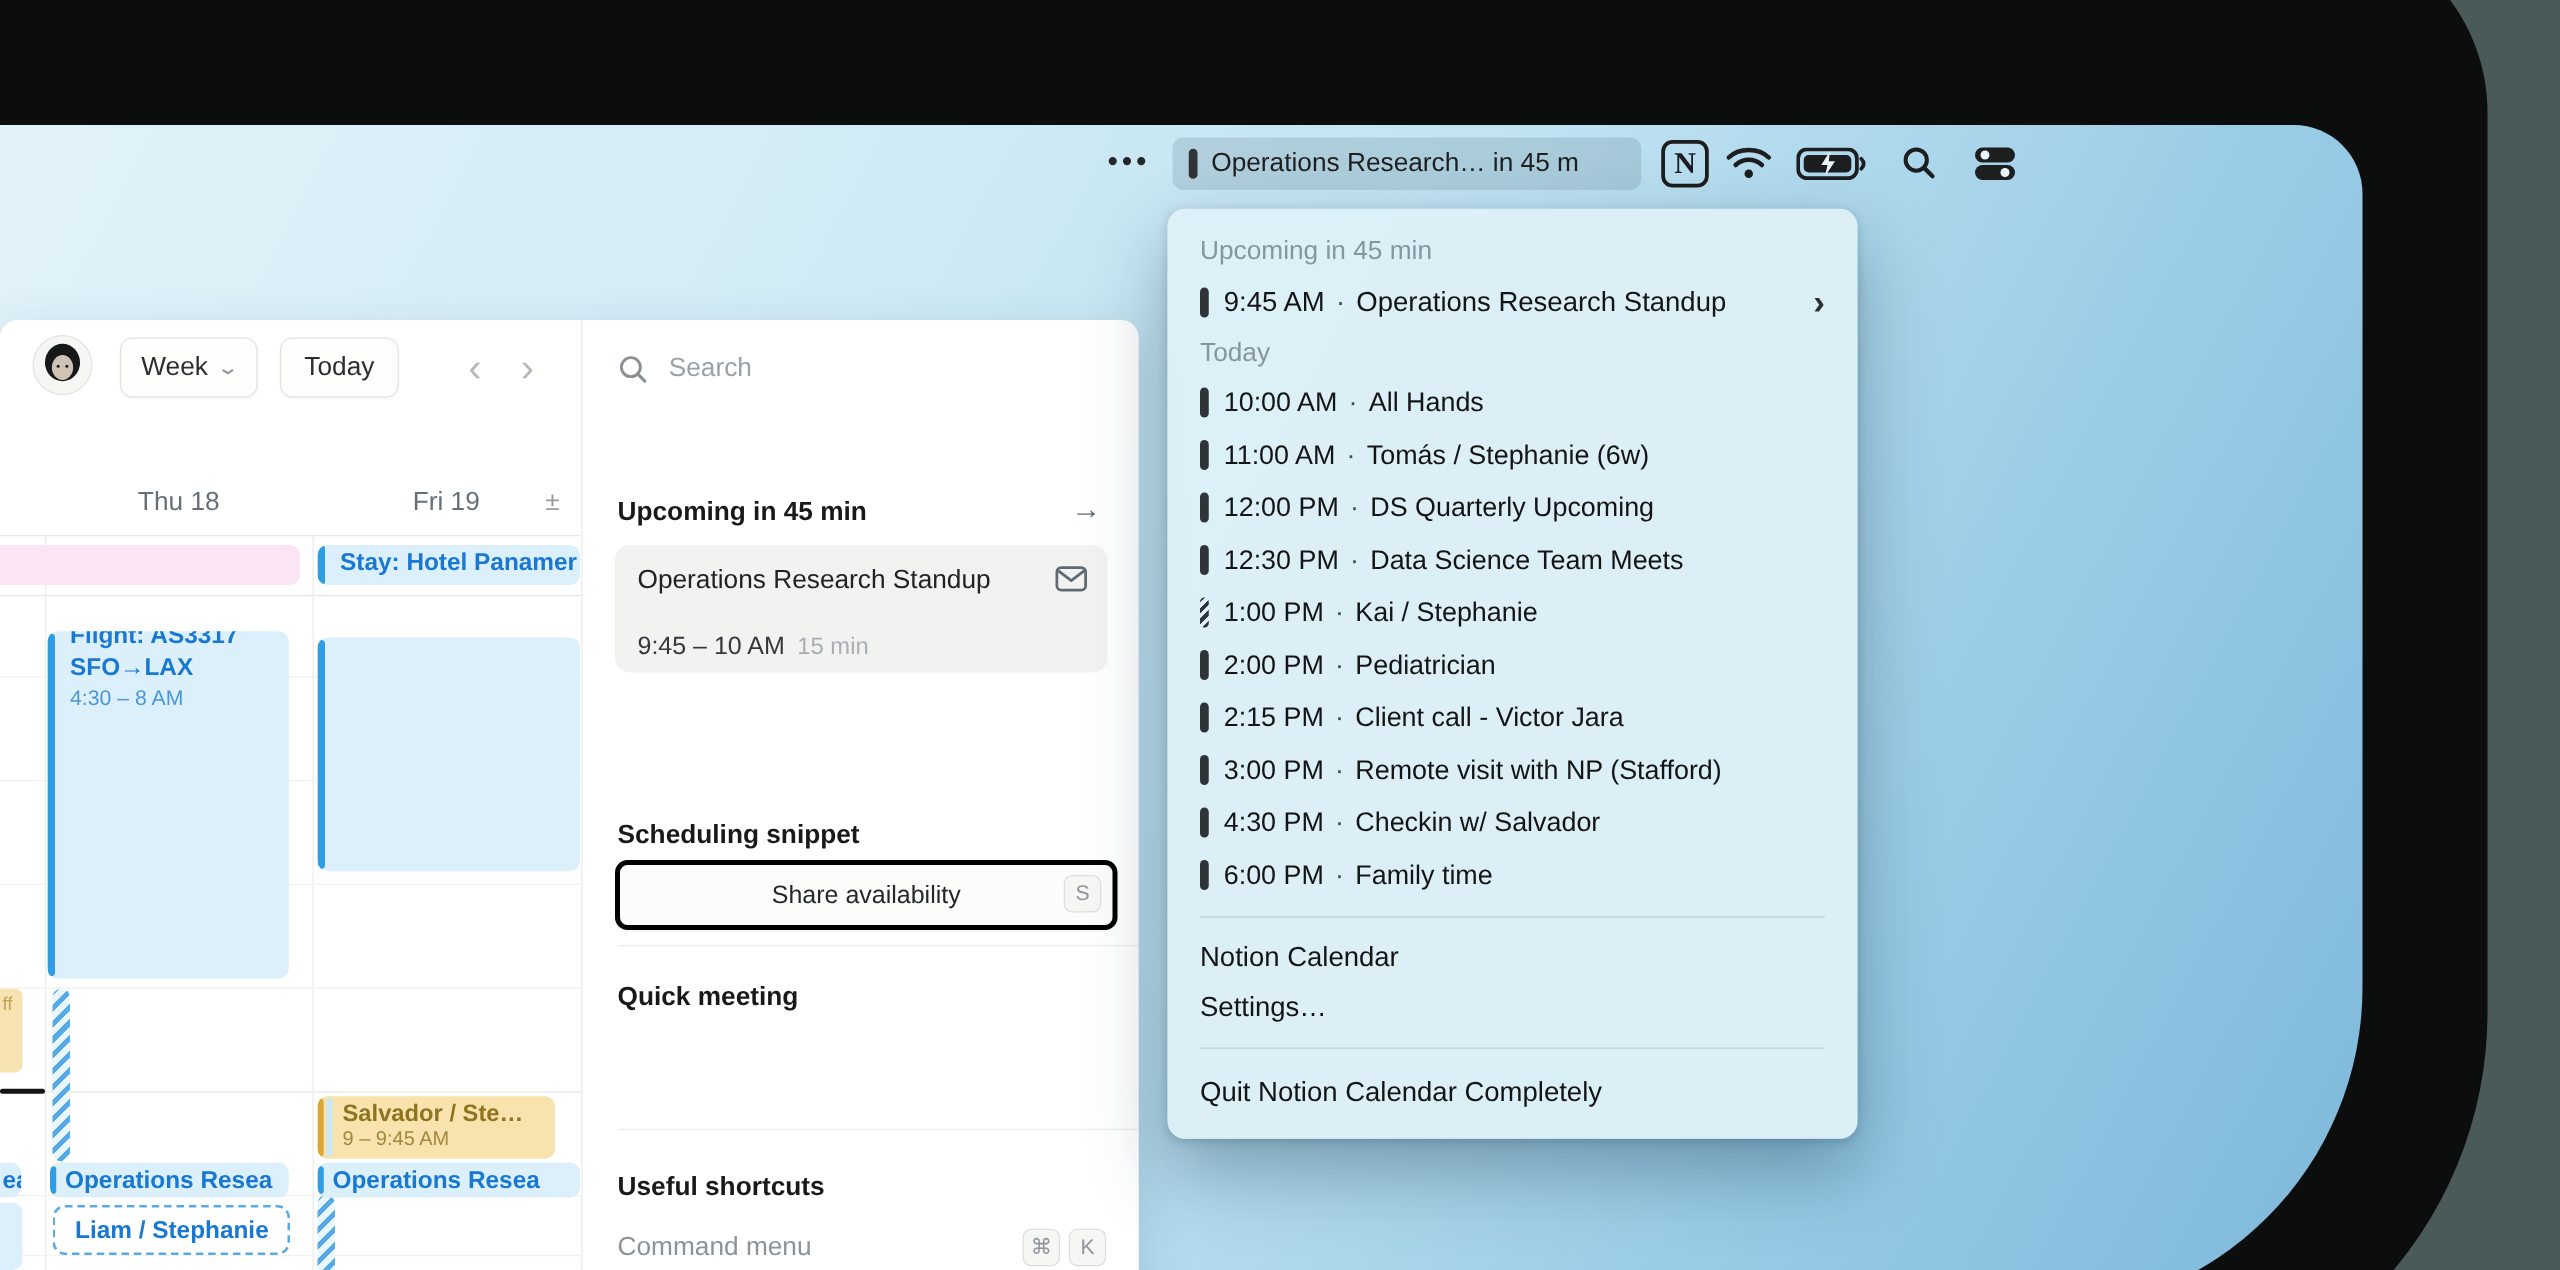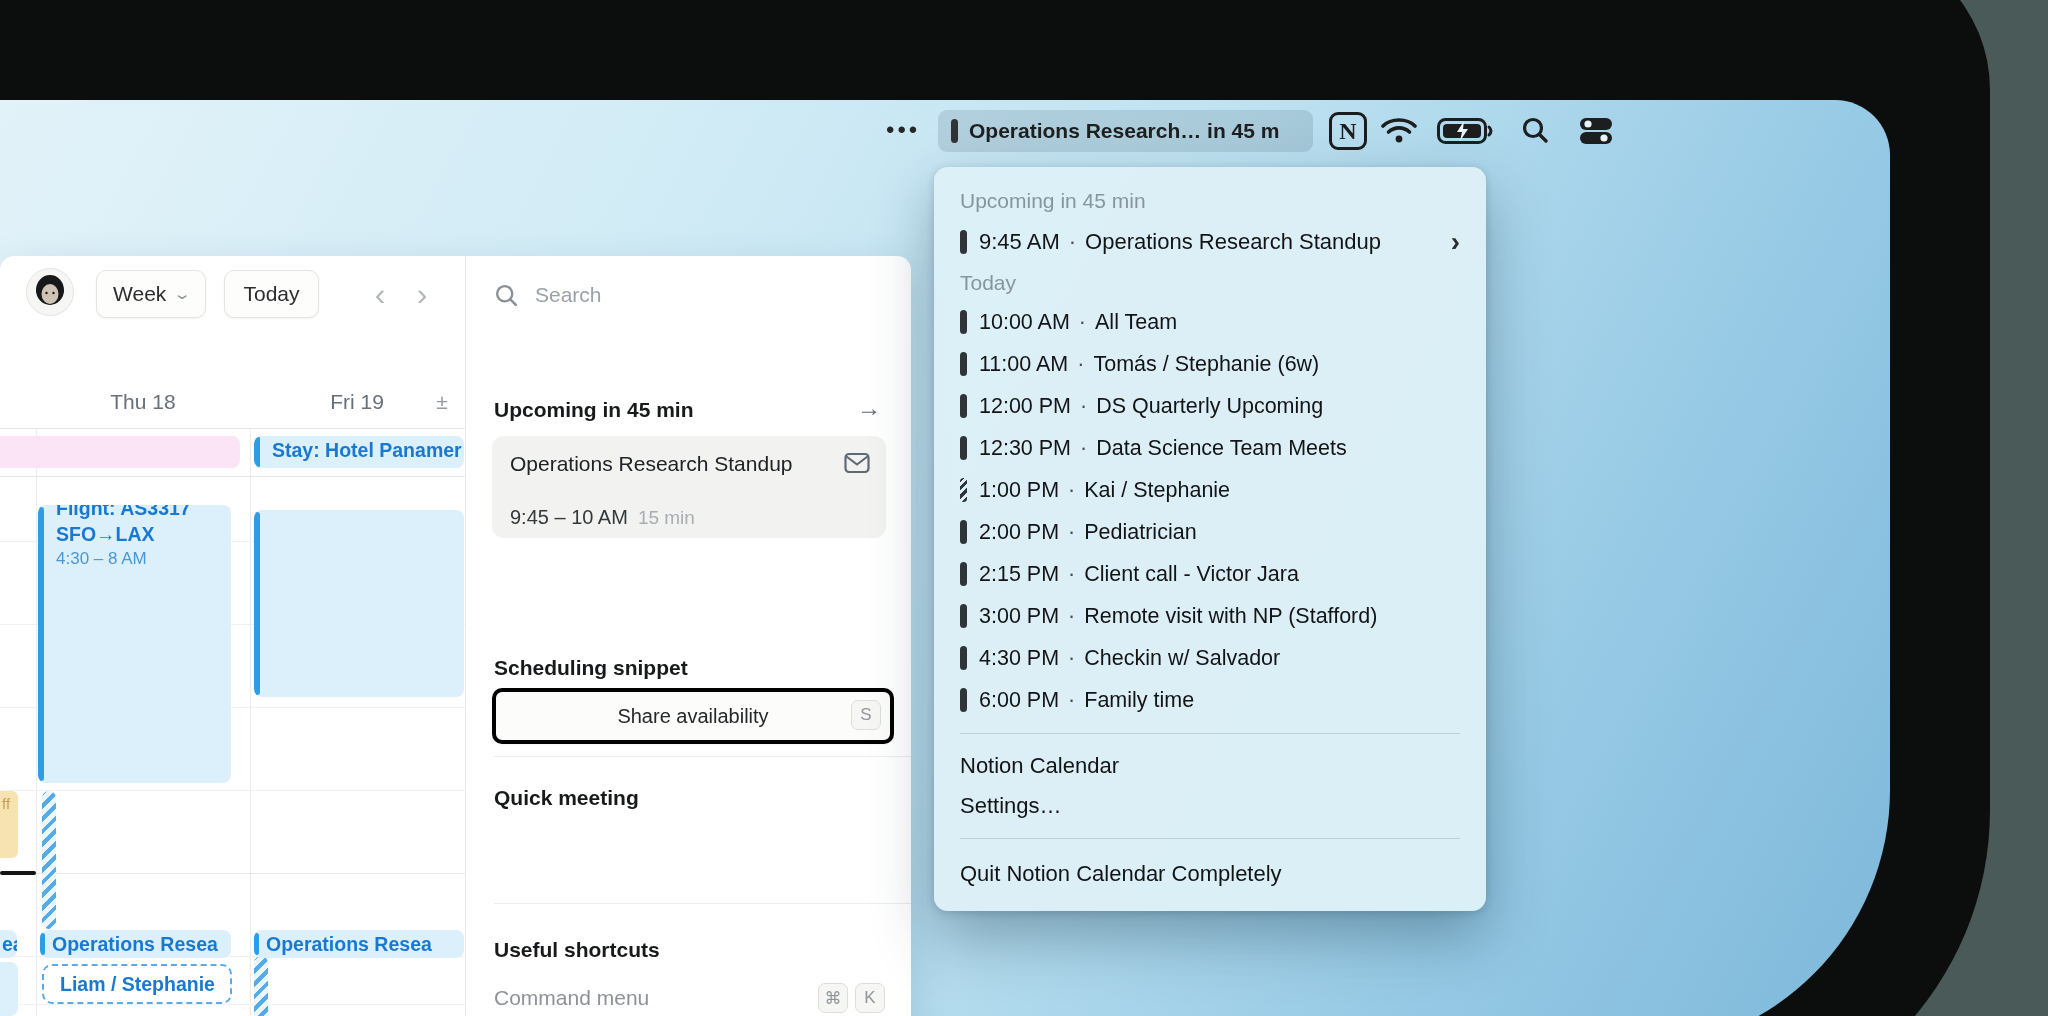--- a/index.html
+++ b/index.html
@@ -10,21 +10,21 @@
          border-radius:0 150px 320px 0;}
   .screen{position:absolute;left:0;top:100px;width:1890px;height:950px;overflow:hidden;
           border-radius:0 55px 260px 0;
           background:linear-gradient(118deg,#e2f2f9 0%,#d2ecf6 28%,#bfe2f1 52%,#97cae5 78%,#7db7da 100%);}
   
   .menubar{position:absolute;left:0;top:0;width:1890px;height:62px;color:#1b1d1f;}
   .mb-dots{position:absolute;left:886px;top:0;line-height:60px;font-size:24px;letter-spacing:3px;color:#242628;}
   .mb-pill{position:absolute;left:938px;top:10px;width:375px;height:42px;border-radius:9px;
            background:rgba(73,102,116,0.18);display:flex;align-items:center;padding-left:13px;box-sizing:border-box;}
   .mb-pill .evbar{margin-right:11px;}
-  .mb-pill-label{font-size:21px;font-weight:700;color:#1d1f21;white-space:nowrap;}
+  .mb-pill-label{font-size:21px;font-weight:400;color:#1d1f21;white-space:nowrap;}
   .evbar{display:inline-block;width:7px;height:24px;border-radius:3.5px;background:#2f3438;flex:none;}
   .evbar.striped{background:repeating-linear-gradient(135deg,#2f3438 0 3px,rgba(47,52,56,0) 3px 6px);}
   .n-logo{position:absolute;left:1329px;top:12px;width:32px;height:32px;border:3px solid #1c1d1e;border-radius:9px;
           display:flex;align-items:center;justify-content:center;
           font-family:"Liberation Serif","DejaVu Serif",serif;font-weight:700;font-size:24px;color:#1c1d1e;}
   .mb-icon{position:absolute;top:15px;}
   .mb-clock{position:absolute;left:1637px;top:0;line-height:62px;font-size:23px;font-weight:500;color:#16181a;
             display:flex;gap:16px;white-space:nowrap;}
   
   .dropdown{position:absolute;left:934px;top:67px;width:552px;box-sizing:border-box;
@@ -218,20 +218,26 @@
       </div>
       <div class="ev ev-blue ev-friblock">
         <span class="bar"></span>
       </div>
 
       <div class="striped-bar sb-thu"></div>
       <div class="striped-bar sb-fri"></div>
       <div class="frag-yellow">ff</div>
       <div class="nowline"></div>
 
+      <div class="ev ev-salvador">
+        <span class="obar"></span>
+        <span class="bstripe"></span>
+        <div class="sal-title">Salvador / Ste…</div>
+        <div class="sal-time">9 – 9:45 AM</div>
+      </div>
 
       <div class="ev ev-blue ops ops-wed">
         <span class="ev-text">ea</span>
       </div>
       <div class="ev ev-blue ops ops-thu">
         <span class="bar"></span>
         <span class="ev-text">Operations Resea</span>
       </div>
       <div class="ev ev-blue ops ops-fri">
         <span class="bar"></span>
@@ -297,21 +303,21 @@
         <span>Operations Research Standup</span>
         <span class="dd-chevron">›</span>
       </div>
       <div class="dd-h">Today</div>
 
       <div>
           <div class="dd-item">
           <span class="evbar"></span>
           <span class="dd-time">10:00 AM</span>
           <span class="dd-dot">·</span>
-          <span>All Team</span>
+          <span>All Hands</span>
         </div>
           <div class="dd-item">
           <span class="evbar"></span>
           <span class="dd-time">11:00 AM</span>
           <span class="dd-dot">·</span>
           <span>Tomás / Stephanie (6w)</span>
         </div>
           <div class="dd-item">
           <span class="evbar"></span>
           <span class="dd-time">12:00 PM</span>

